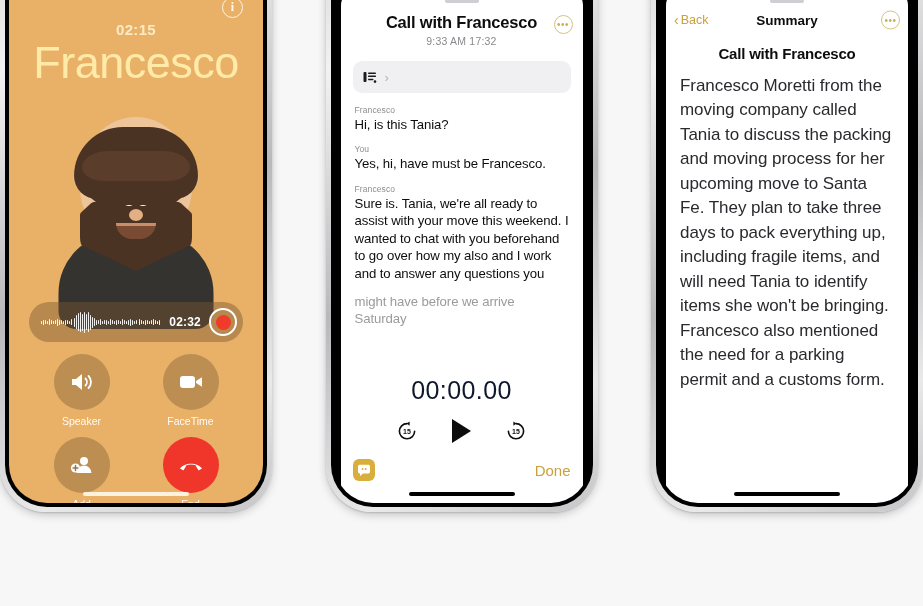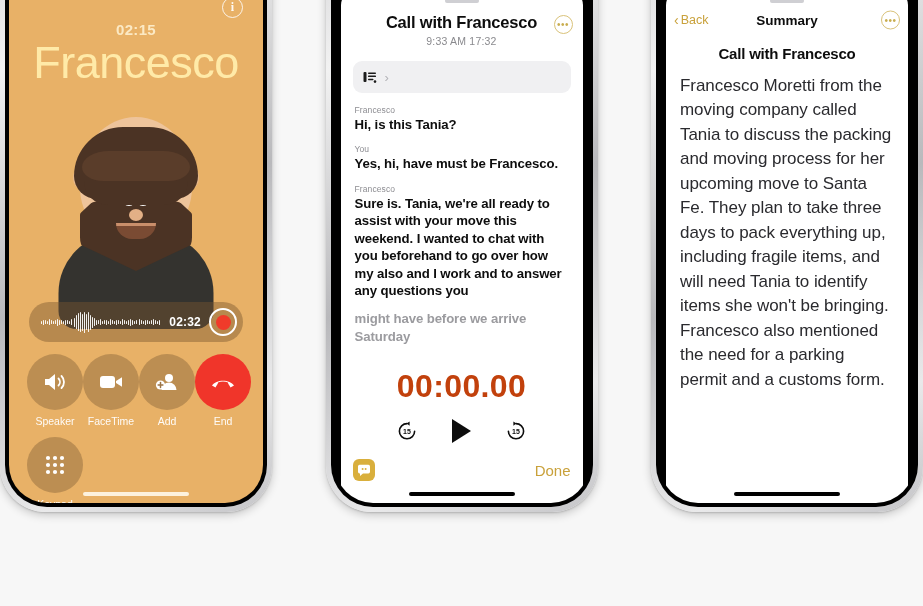--- a/index.html
+++ b/index.html
@@ -179,21 +179,21 @@
   .rec-time { font-size: 12px; font-weight: bold; color: #fff; letter-spacing: .2px; }
   .rec-btn {
     width: 28px; height: 28px; border-radius: 50%;
     border: 2px solid #fff; display:flex; align-items:center; justify-content:center; flex: 0 0 auto;
   }
   .rec-btn span { width: 15px; height: 15px; border-radius: 50%; background: #f03b2a; display:block; }
 
   
   .call-grid {
     position: absolute; left: 18px; right: 18px; top: 405px;
-    display: grid; grid-template-columns: repeat(4,1fr);
+    display: grid; grid-template-columns: repeat(2,1fr);
     row-gap: 10px; justify-items: center;
   }
   .cbtn-wrap { display: flex; flex-direction: column; align-items: center; gap: 5px; }
   .cbtn {
     width: 56px; height: 56px; border-radius: 50%;
     background: rgba(126,92,54,.42);
     display:flex; align-items:center; justify-content:center;
     color:#fff;
   }
   .cbtn.end { background: #f0352a; }
@@ -228,25 +228,25 @@
   .summarize-row {
     margin: 14px 12px 0; height: 32px; border-radius: 9px;
     background: #f0f0f2; display:flex; align-items:center; gap: 8px;
     padding: 0 10px;
   }
   .summarize-label { font-size: 13px; color: #1b1b1b; flex: 1; }
   .chev { color:#b3b3b8; font-size: 13px; }
 
   .transcript { padding: 12px 14px 0; }
   .t-speaker { font-size: 8.5px; color: #8d8d92; margin-bottom: 1px; letter-spacing:.1px; }
-  .t-text { font-size: 13.2px; line-height: 1.32; color: #0d0d0d; margin-bottom: 11px; letter-spacing: -.1px; font-weight: bold; }
+  .t-text { font-size: 13.2px; line-height: 1.32; color: #0d0d0d; margin-bottom: 11px; letter-spacing: -.1px; }
   .t-text.faded { color: #9b9b9f; }
 
   .player { position: absolute; left: 0; right: 0; bottom: 60px; text-align:center; }
-  .player-time { font-size: 32px; font-weight: bold; color:#c2410c; letter-spacing: .4px; }
+  .player-time { font-size: 25px; font-weight: normal; color:#0f172a; letter-spacing: .4px; }
   .player-ctrls { display:flex; align-items:center; justify-content:center; gap: 34px; margin-top: 14px; }
   .skip { width: 22px; height: 22px; position: relative; color:#0d0d0d; }
   .skip-num { position:absolute; inset:0; display:flex; align-items:center; justify-content:center; font-size:7px; font-weight:bold; }
   .play-tri {
     width: 0; height: 0;
     border-left: 19px solid #0d0d0d;
     border-top: 12.5px solid transparent;
     border-bottom: 12.5px solid transparent;
   }
   .p2-foot { position:absolute; left: 0; right: 0; bottom: 22px; display:flex; align-items:center; justify-content:space-between; padding: 0 12px; }

